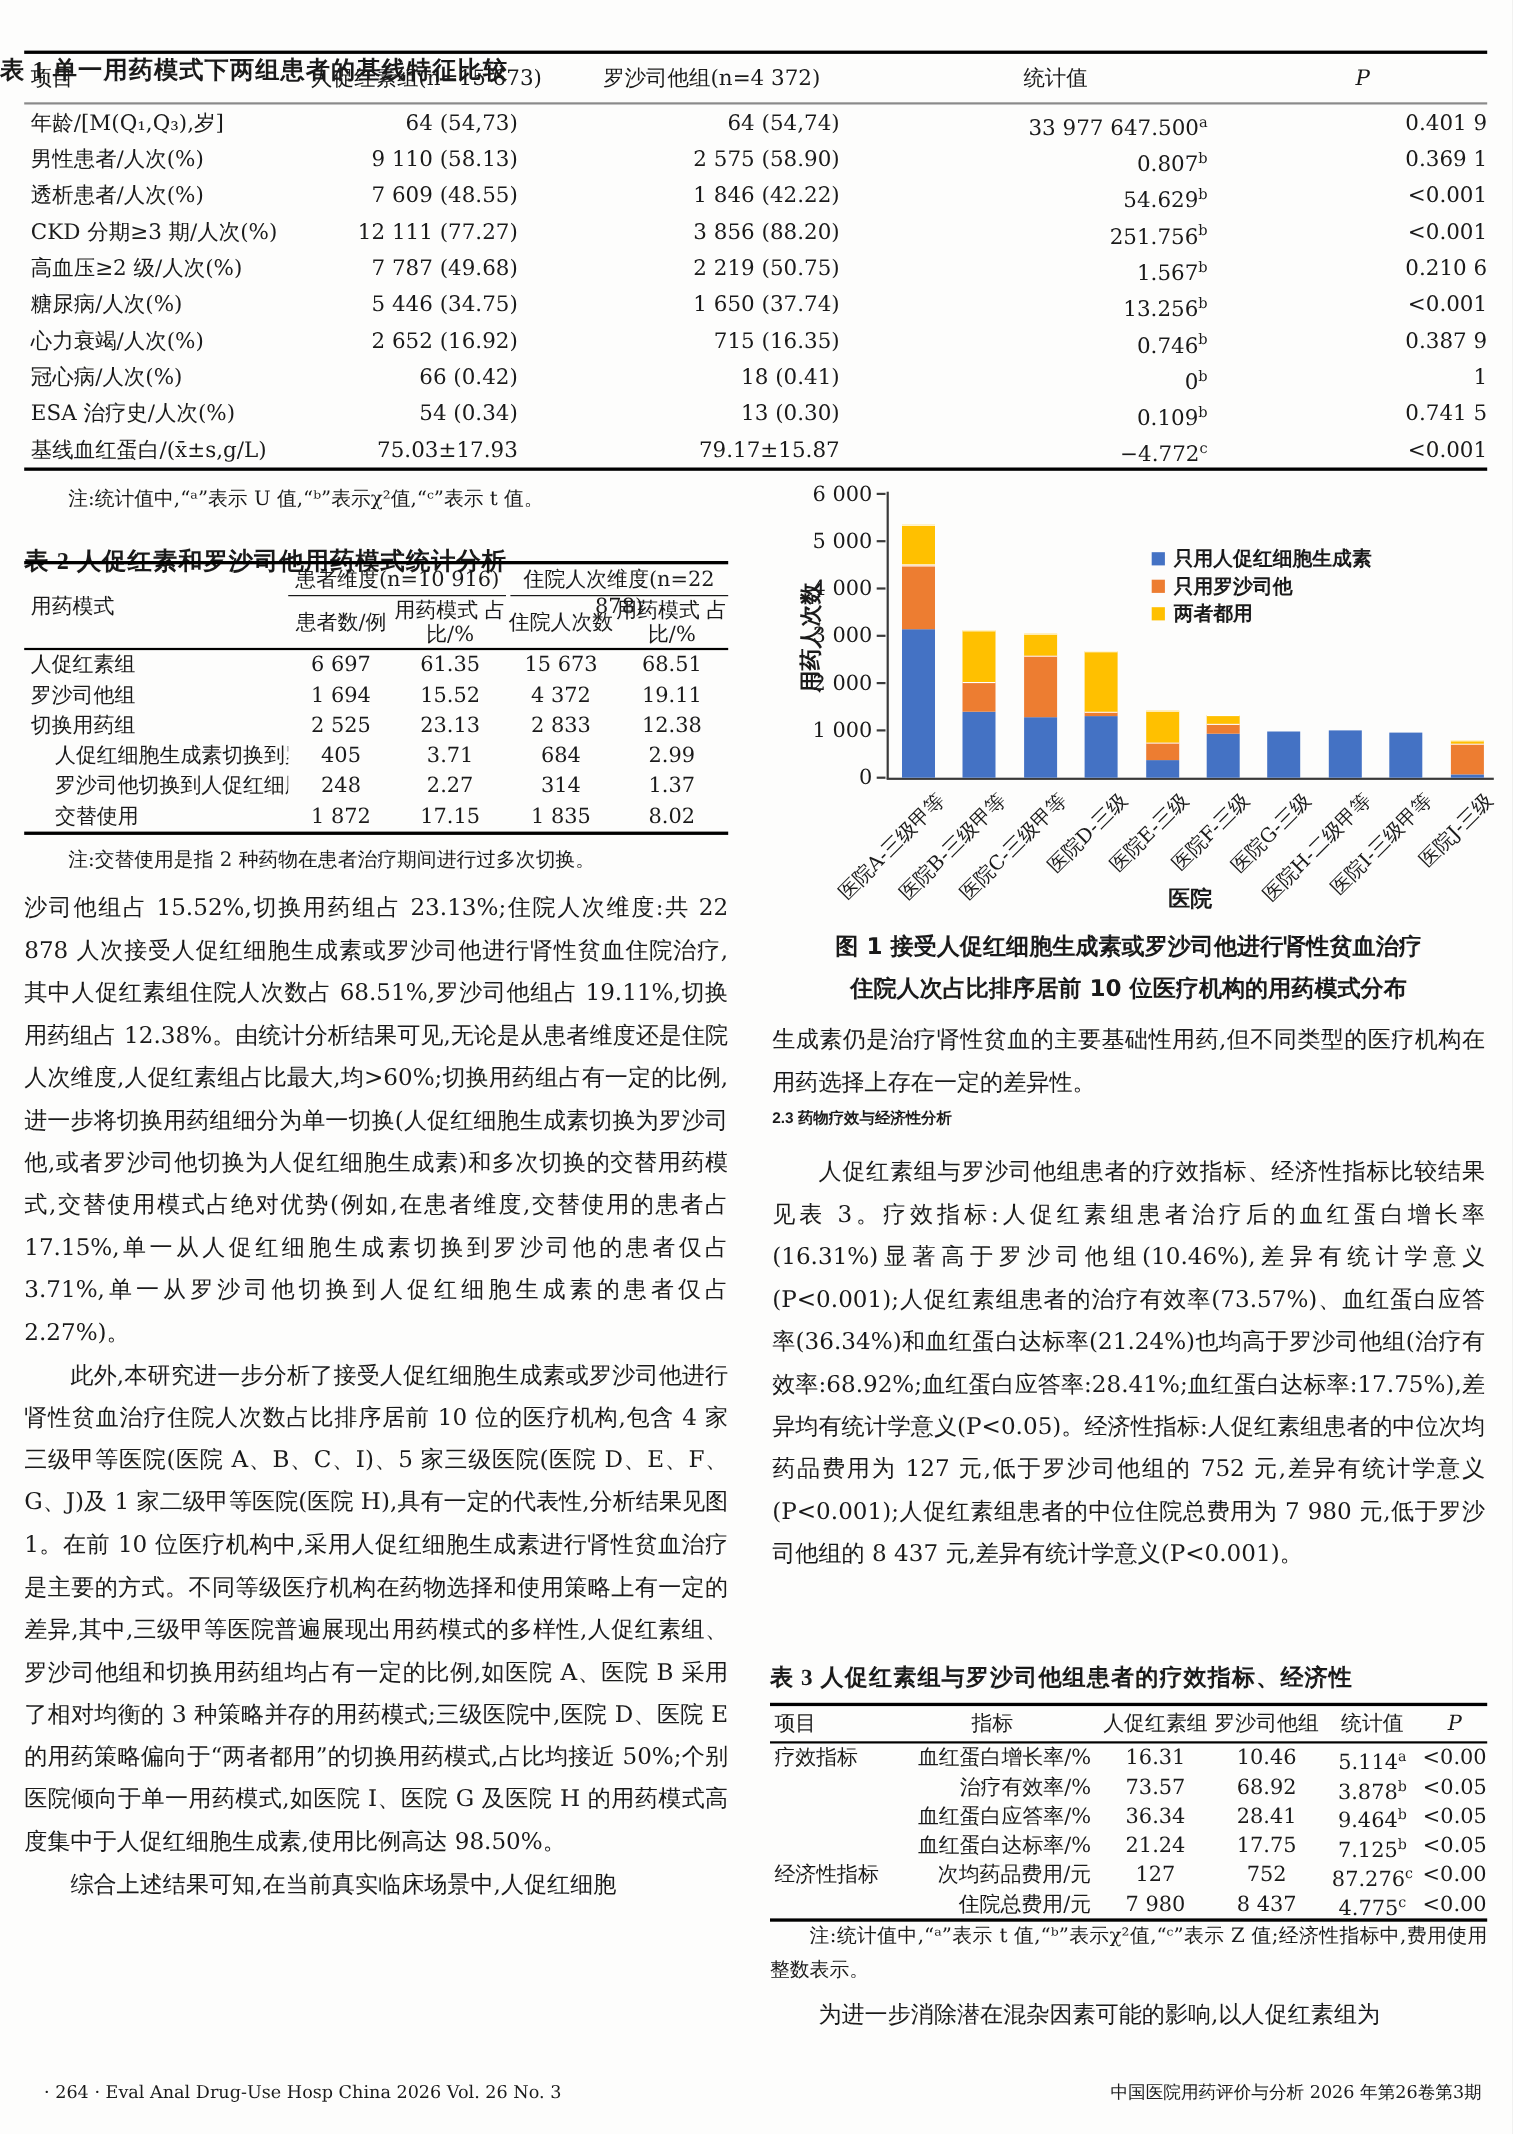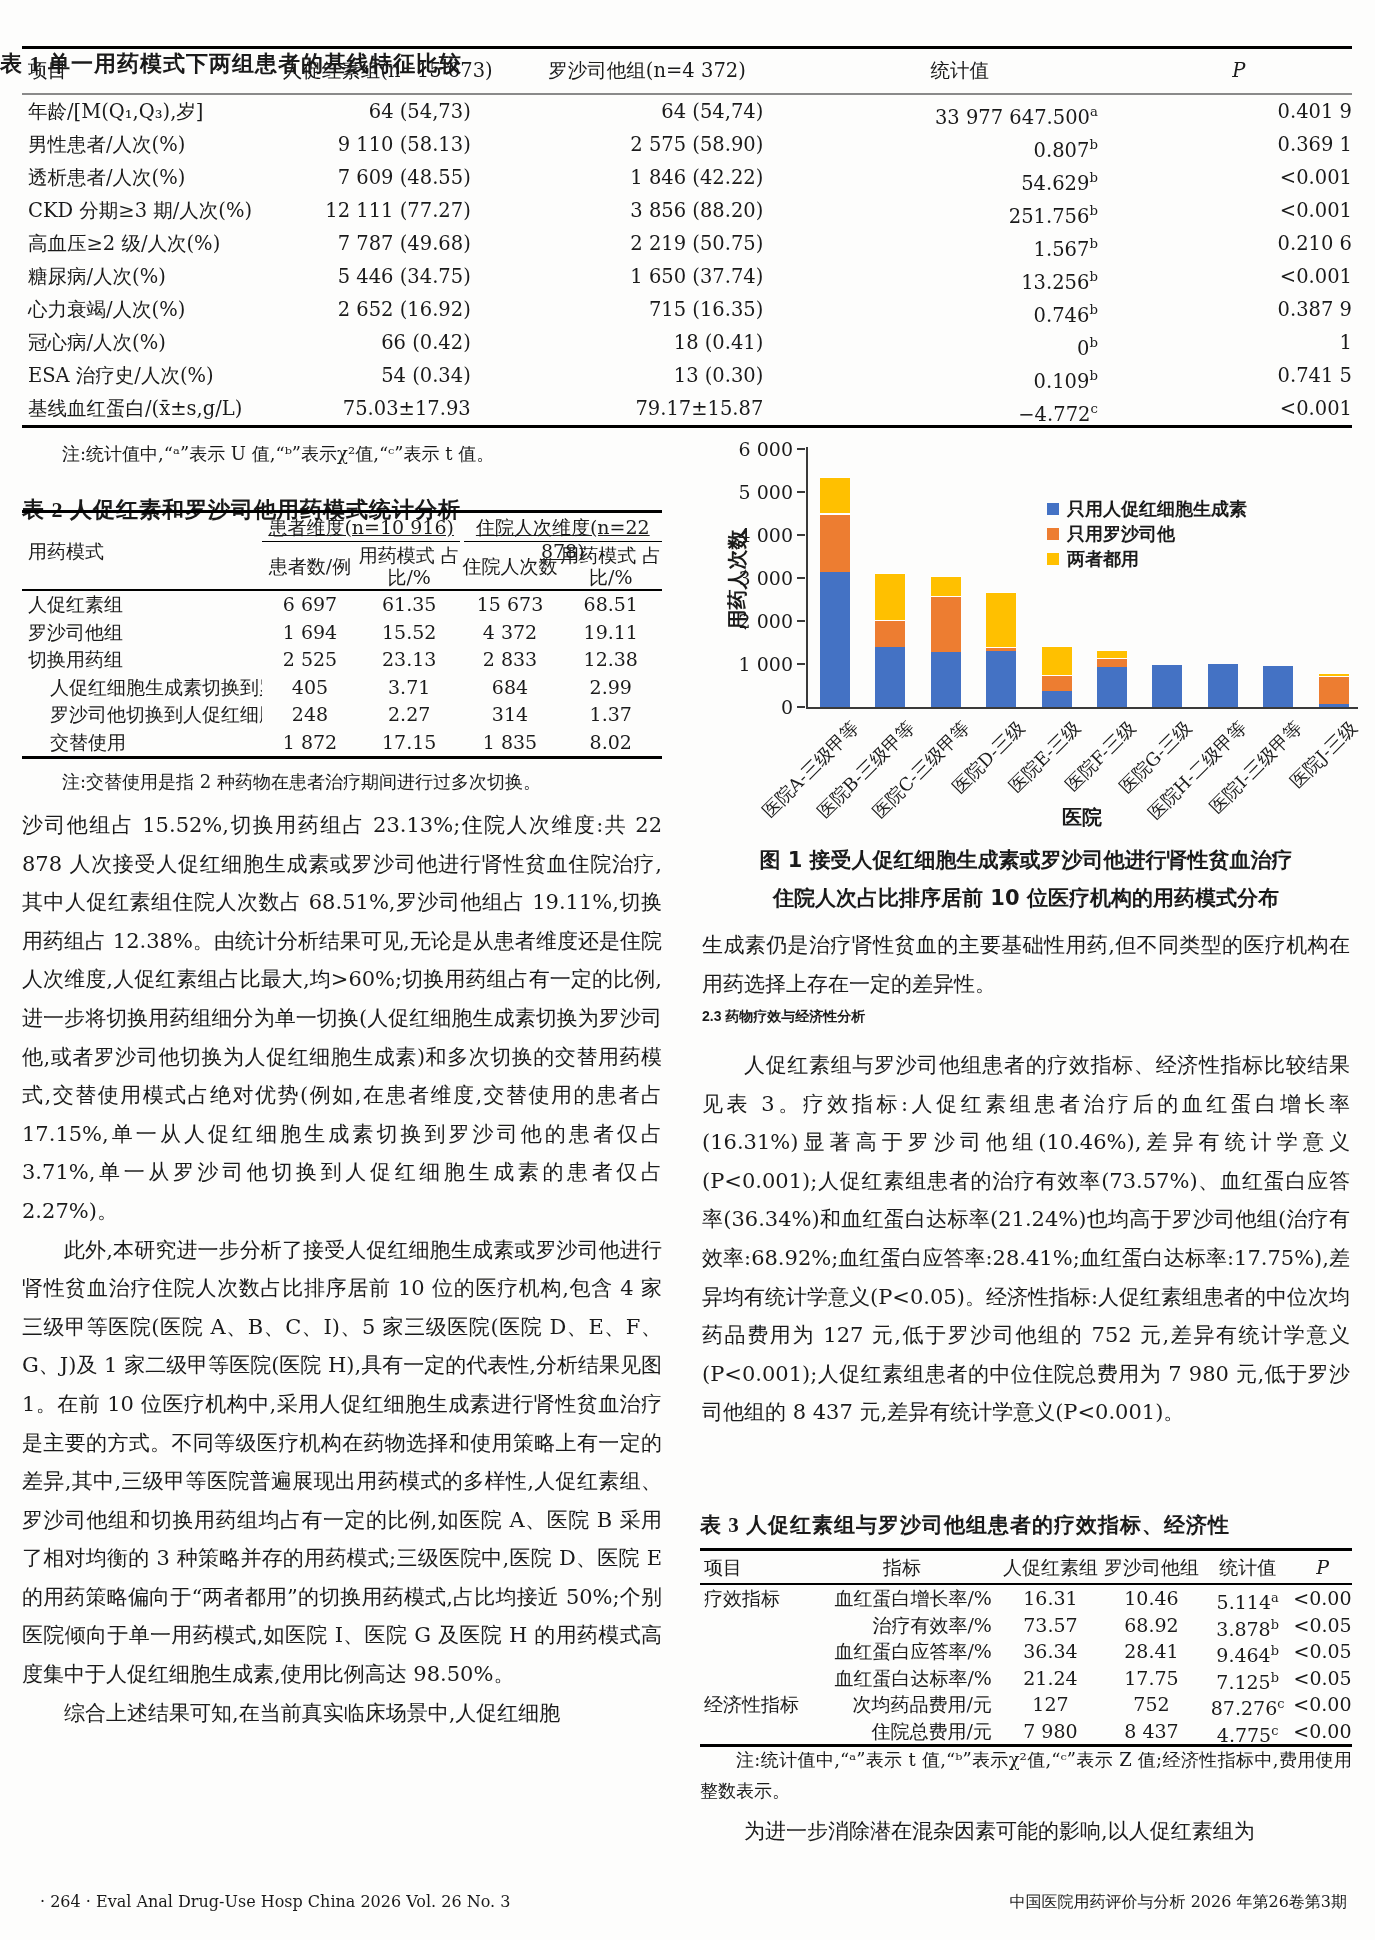--- a/index.html
+++ b/index.html
@@ -29,21 +29,21 @@
   .t1c.c2{width:22%;text-align:right;padding-right:30px;}
   .t1c.c3{width:25%;text-align:right;padding-right:28px;}
   .t1c.c4{width:17%;text-align:right;}
   .t1c.h{text-align:center;padding:0;}
   .t1c.h.c0{text-align:left;padding-left:6px;}
   .t1c.h.c4{font-style:italic;}
   
   .table2{position:absolute;top:510px;left:22px;width:640px;font-size:19px;}
   .t2head{position:relative;height:76px;border-top:3px solid #000;border-bottom:2px solid #000;}
   .t2-col0{position:absolute;left:6px;top:0;height:76px;line-height:76px;}
-  .t2-g{position:absolute;top:2px;height:26px;line-height:24px;text-align:center;border-bottom:1.5px solid #000;text-decoration:underline;}
+  .t2-g{position:absolute;top:2px;height:26px;line-height:24px;text-align:center;border-bottom:1.5px solid #000;}
   .t2-g1{left:37.5%;width:31%;}
   .t2-g2{left:69%;width:31%;}
   .t2sub{position:absolute;top:30px;height:46px;display:flex;align-items:center;justify-content:center;
          text-align:center;line-height:22px;}
   .t2sub.s0{left:37.5%;width:15%;}
   .t2sub.s1{left:52.5%;width:16%;}
   .t2sub.s2{left:68.5%;width:15.5%;}
   .t2sub.s3{left:84%;width:16%;}
   .t2row{display:flex;height:27.5px;line-height:27.5px;}
   #t2-body{border-bottom:3px solid #000;}

